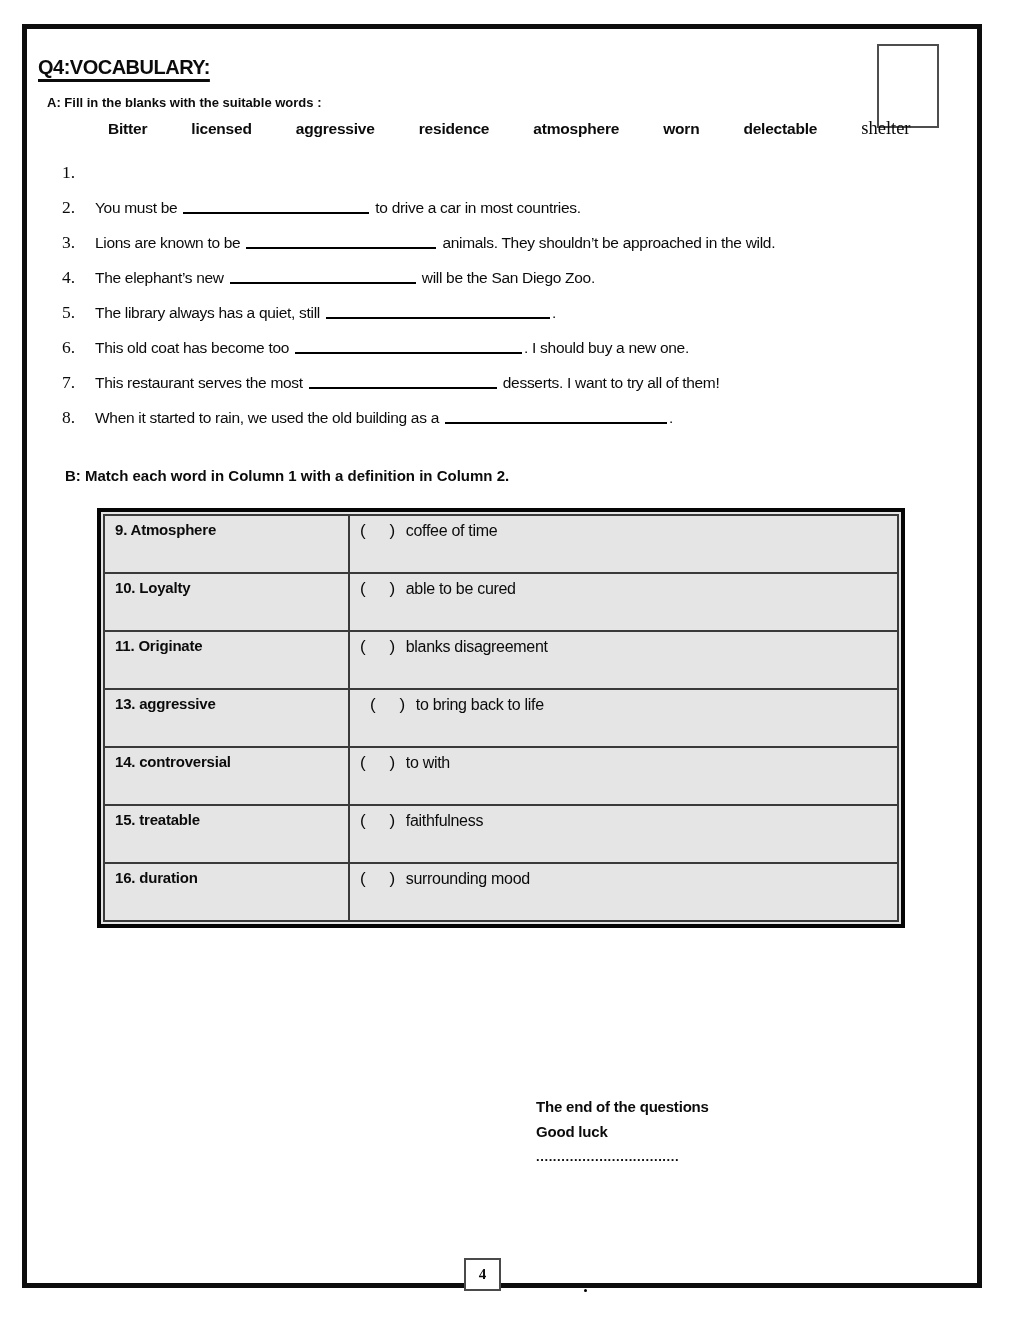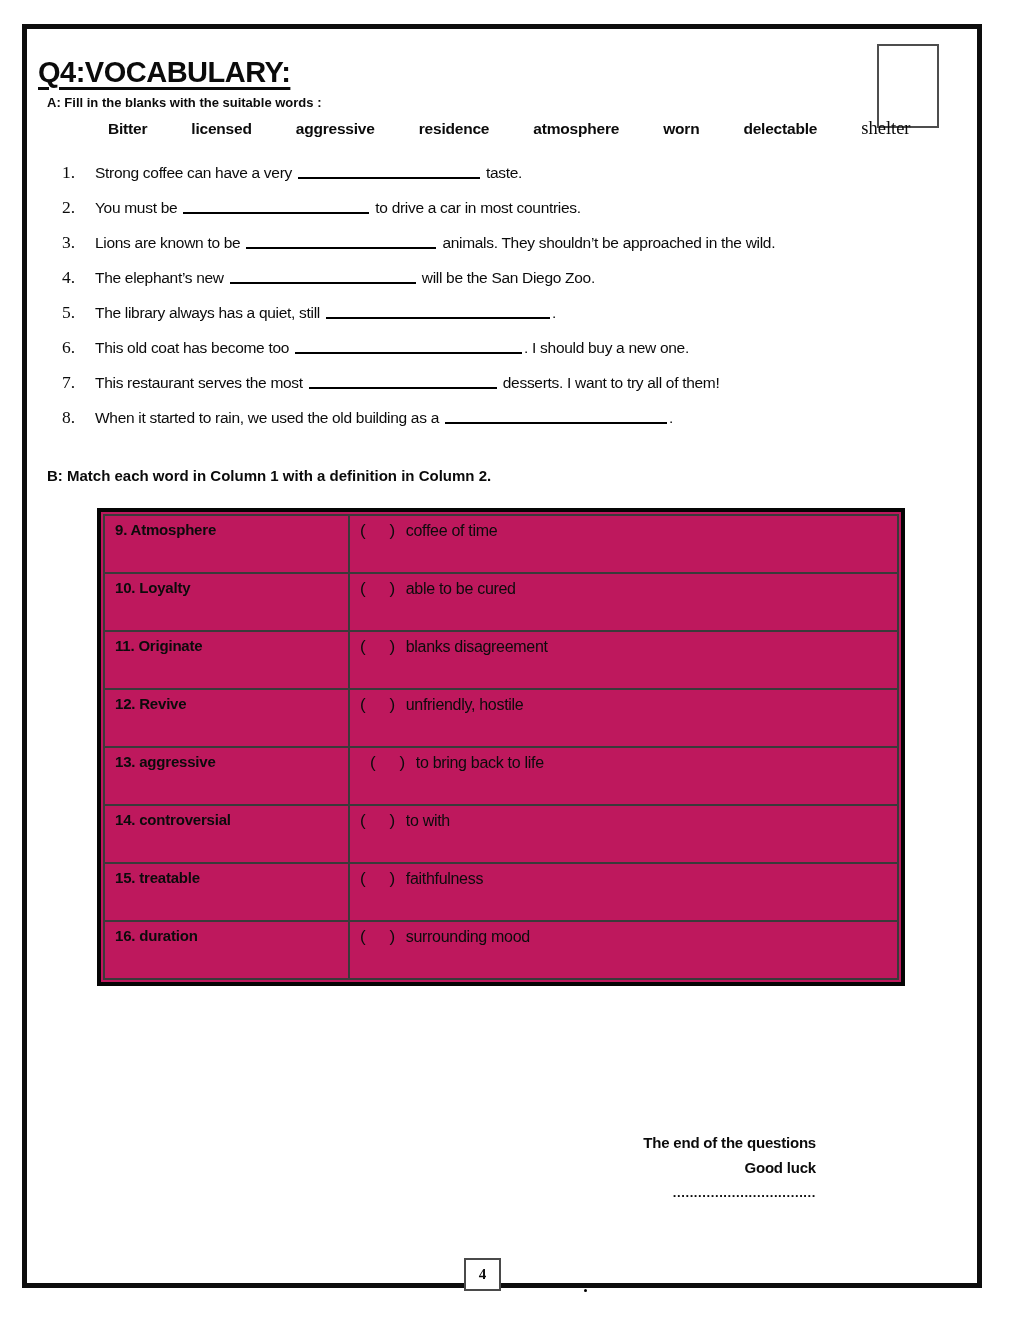--- a/index.html
+++ b/index.html
@@ -25,36 +25,36 @@
     left: 877px; top: 44px;
     width: 62px; height: 84px;
     border: 2px solid #4d4d4d;
     background: #ffffff;
   }
 
   
   .page-title {
     position: absolute;
     left: 38px; top: 56px;
-    font-size: 29px;
+    font-size: 20px;
     font-weight: bold;
     letter-spacing: -0.5px;
     text-decoration: underline;
     text-decoration-thickness: 2.5px;
     text-underline-offset: 5px;
   }
   .sectionA-heading {
     position: absolute;
     left: 47px; top: 95px;
     font-size: 13px;
     font-weight: bold;
   }
   .sectionB-heading {
     position: absolute;
-    left: 47px; top: 467px;
+    left: 65px; top: 467px;
     font-size: 15px;
     font-weight: bold;
   }
 
   
   .word-bank {
     position: absolute;
     left: 108px; top: 118px;
     display: flex;
     align-items: baseline;
@@ -103,21 +103,21 @@
     margin: 0 2px;
   }
 
   
   .match-table-wrap {
     position: absolute;
     left: 97px; top: 508px;
     width: 808px;
     border: 4px solid #050505;
     padding: 2px;
-    background: #be185d;
+    background: #e5e5e5;
   }
   table.match-table {
     width: 100%;
     border-collapse: collapse;
   }
   table.match-table td {
     border: 2px solid #3a3a3a;
     height: 58px;
     vertical-align: top;
     padding: 5px 10px;
@@ -138,24 +138,23 @@
     font-size: 17px;
     font-weight: 400;
   }
   .paren-gap { display: inline-block; width: 24px; }
   .def-text { margin-left: 11px; }
   td.def-cell.indent { padding-left: 20px; }
 
   
   .footer-block {
     position: absolute;
-    left: 516px; top: 1098px;
+    left: 536px; top: 1098px;
     width: 300px;
-    text-align: right;
-    margin-top: 36px;
+    text-align: left;
   }
   .footer-line1, .footer-line2 {
     font-size: 15px;
     font-weight: bold;
     letter-spacing: -0.2px;
   }
   .footer-line2 { margin-top: 8px; }
   .footer-dots {
     margin-top: 9px;
     font-size: 13px;
@@ -205,21 +204,20 @@
   <span>residence</span>
   <span>atmosphere</span>
   <span>worn</span>
   <span>delectable</span>
   <span class="serif-word">shelter</span>
 </div>
 
 <div class="items">
   <div class="item">
     <span class="num">1.</span>
-    <span class="text"><span>Strong coffee can have a very </span><span class="blank" style="--bw:182px"></span><span> taste.</span></span>
   </div>
   <div class="item">
     <span class="num">2.</span>
     <span class="text"><span>You must be </span><span class="blank" style="--bw:186px"></span><span> to drive a car in most countries.</span></span>
   </div>
   <div class="item">
     <span class="num">3.</span>
     <span class="text"><span>Lions are known to be </span><span class="blank" style="--bw:190px"></span><span> animals. They shouldn’t be approached in the wild.</span></span>
   </div>
   <div class="item">
@@ -270,30 +268,20 @@
         </td>
       </tr>
       <tr>
         <td class="word-cell">11. Originate</td>
         <td class="def-cell">
           <span class="paren">
               <span>(</span>
               <span class="paren-gap"></span>
               <span>)</span>
             </span><span class="def-text">blanks disagreement</span>
-        </td>
-      </tr>
-      <tr>
-        <td class="word-cell">12. Revive</td>
-        <td class="def-cell">
-          <span class="paren">
-              <span>(</span>
-              <span class="paren-gap"></span>
-              <span>)</span>
-            </span><span class="def-text">unfriendly, hostile</span>
         </td>
       </tr>
       <tr>
         <td class="word-cell">13. aggressive</td>
         <td class="def-cell indent">
           <span class="paren">
               <span>(</span>
               <span class="paren-gap"></span>
               <span>)</span>
             </span><span class="def-text">to bring back to life</span>

